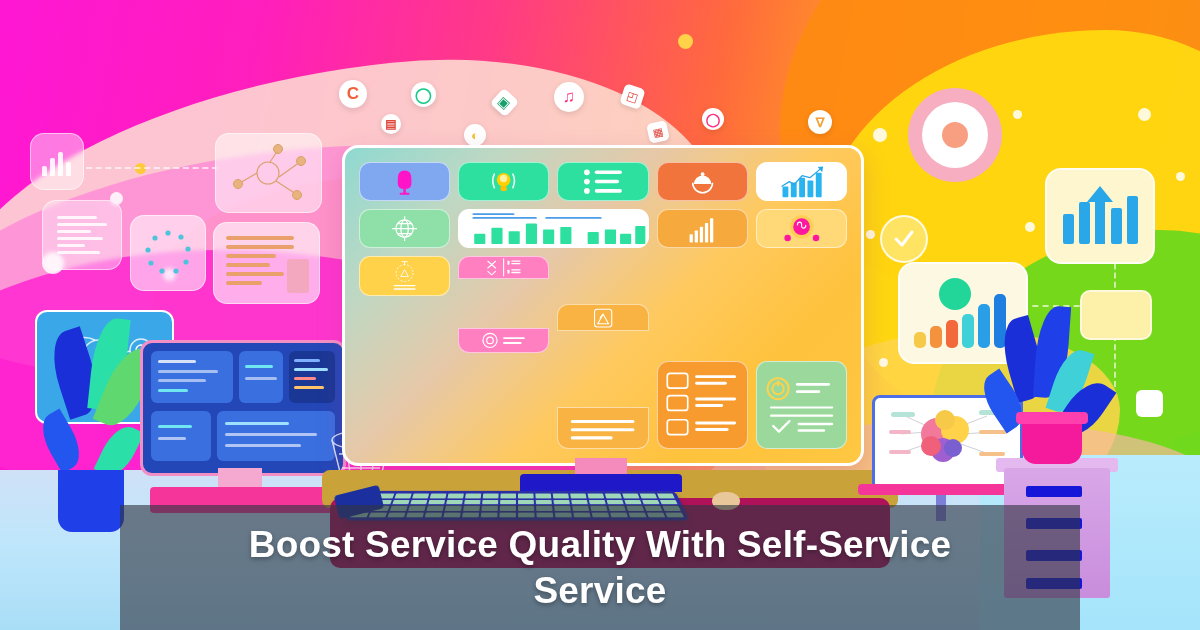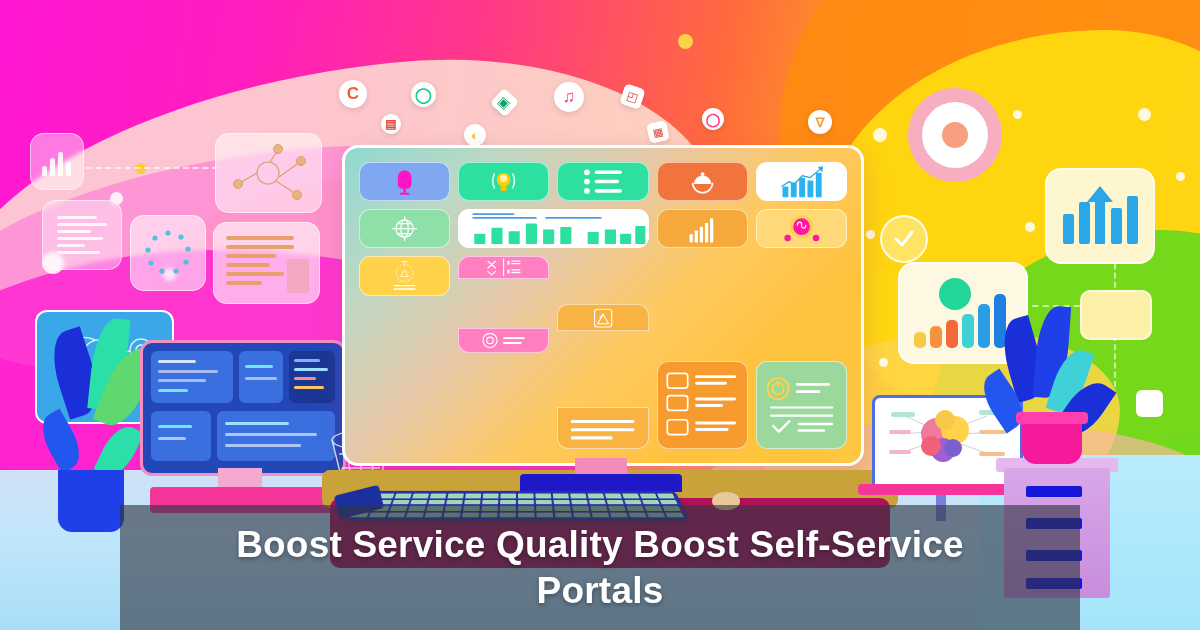--- a/index.html
+++ b/index.html
@@ -702,15 +702,15 @@
     <div class="leaf" style="left:1006px;top:318px;width:34px;height:82px;background:#1b2fd8;transform:rotate(-16deg);"></div>
     <div class="leaf" style="left:1036px;top:306px;width:32px;height:92px;background:#1f3fe8;transform:rotate(4deg);"></div>
     <div class="leaf" style="left:1055px;top:348px;width:30px;height:66px;background:#3fd0d8;transform:rotate(18deg);"></div>
     <div class="leaf" style="left:1068px;top:378px;width:34px;height:62px;background:#1b2fd8;transform:rotate(34deg);"></div>
     <div class="leaf" style="left:988px;top:372px;width:30px;height:58px;background:#2356ef;transform:rotate(-34deg);"></div>
     <div class="pot" style="left:1022px;top:418px;width:60px;height:46px;background:#f5199c;"></div>
     <div style="position:absolute;left:1016px;top:412px;width:72px;height:12px;background:#ff3fae;border-radius:4px;"></div>
   </div>
 
   <div class="caption">
-    <h1>Boost Service Quality Boost Self-Service Portals</h1>
+    <h1>Boost Service Quality With Self-Service Service</h1>
   </div>
 </div>
 
 </body></html>

